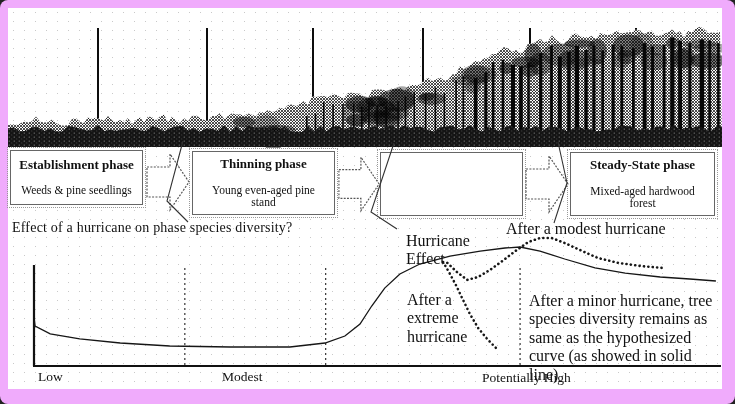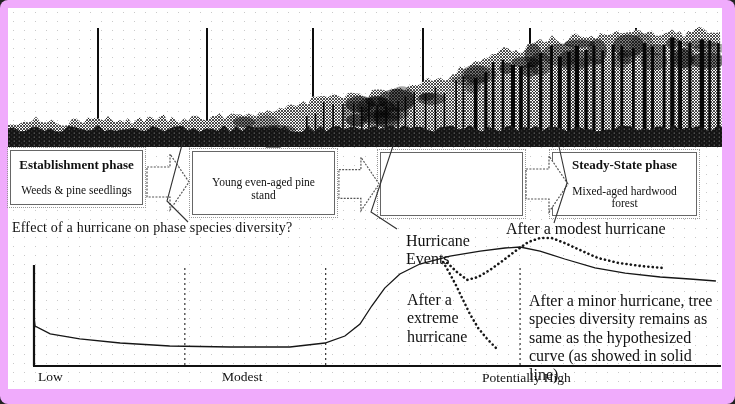--- a/index.html
+++ b/index.html
@@ -149,25 +149,26 @@
         <path d="M0,139 L0,120.5 L6,119.3 L12,123.5 L18,122.8 L24,119.2 L30,119.0 L36,122.9 L42,120.2 L48,123.5 L54,123.5 L60,118.0 L66,118.9 L72,120.5 L78,122.6 L84,122.0 L90,117.0 L96,122.9 L102,121.7 L108,122.8 L114,121.8 L120,121.1 L126,119.8 L132,122.2 L138,123.0 L144,118.0 L150,120.1 L156,123.3 L162,120.2 L168,118.4 L174,117.9 L180,122.5 L186,120.0 L192,123.8 L198,120.6 L204,120.8 L210,122.9 L216,117.6 L222,123.7 L228,118.1 L234,123.2 L240,117.6 L246,119.3 L252,119.6 L258,119.5 L264,122.4 L270,123.5 L276,118.3 L282,123.4 L288,123.8 L294,123.9 L300,118.1 L306,123.6 L312,118.1 L318,123.5 L324,118.7 L330,118.0 L336,121.6 L342,119.1 L348,119.4 L354,122.1 L360,120.5 L366,118.3 L372,121.0 L378,119.1 L384,117.6 L390,121.3 L396,117.6 L402,120.1 L408,118.9 L414,119.1 L420,121.9 L426,123.6 L432,119.3 L438,118.8 L444,117.4 L450,121.3 L456,120.7 L462,117.2 L468,120.9 L474,123.6 L480,119.0 L486,121.1 L492,123.3 L498,118.6 L504,117.8 L510,122.8 L516,119.0 L522,120.9 L528,118.1 L534,123.0 L540,119.3 L546,118.9 L552,119.7 L558,123.0 L564,121.3 L570,118.8 L576,120.7 L582,121.2 L588,123.4 L594,122.6 L600,121.4 L606,122.3 L612,117.4 L618,117.9 L624,118.5 L630,122.2 L636,120.7 L642,121.9 L648,118.7 L654,118.5 L660,121.4 L666,117.0 L672,121.4 L678,119.8 L684,120.0 L690,118.2 L696,120.2 L702,123.5 L708,119.0 L714,118.5 L714,139 Z" fill="#141414"></path>
         <path d="M0,139 L0,120.5 L6,119.3 L12,123.5 L18,122.8 L24,119.2 L30,119.0 L36,122.9 L42,120.2 L48,123.5 L54,123.5 L60,118.0 L66,118.9 L72,120.5 L78,122.6 L84,122.0 L90,117.0 L96,122.9 L102,121.7 L108,122.8 L114,121.8 L120,121.1 L126,119.8 L132,122.2 L138,123.0 L144,118.0 L150,120.1 L156,123.3 L162,120.2 L168,118.4 L174,117.9 L180,122.5 L186,120.0 L192,123.8 L198,120.6 L204,120.8 L210,122.9 L216,117.6 L222,123.7 L228,118.1 L234,123.2 L240,117.6 L246,119.3 L252,119.6 L258,119.5 L264,122.4 L270,123.5 L276,118.3 L282,123.4 L288,123.8 L294,123.9 L300,118.1 L306,123.6 L312,118.1 L318,123.5 L324,118.7 L330,118.0 L336,121.6 L342,119.1 L348,119.4 L354,122.1 L360,120.5 L366,118.3 L372,121.0 L378,119.1 L384,117.6 L390,121.3 L396,117.6 L402,120.1 L408,118.9 L414,119.1 L420,121.9 L426,123.6 L432,119.3 L438,118.8 L444,117.4 L450,121.3 L456,120.7 L462,117.2 L468,120.9 L474,123.6 L480,119.0 L486,121.1 L492,123.3 L498,118.6 L504,117.8 L510,122.8 L516,119.0 L522,120.9 L528,118.1 L534,123.0 L540,119.3 L546,118.9 L552,119.7 L558,123.0 L564,121.3 L570,118.8 L576,120.7 L582,121.2 L588,123.4 L594,122.6 L600,121.4 L606,122.3 L612,117.4 L618,117.9 L624,118.5 L630,122.2 L636,120.7 L642,121.9 L648,118.7 L654,118.5 L660,121.4 L666,117.0 L672,121.4 L678,119.8 L684,120.0 L690,118.2 L696,120.2 L702,123.5 L708,119.0 L714,118.5 L714,139 Z" fill="url(#grain)"></path>
       </g>
   </svg>
 
   <div class="phase-box" style="left:10px;top:150px;width:133px;height:55px;">
     <div class="phase-name">Establishment phase</div>
     <div class="phase-desc">Weeds &amp; pine seedlings</div>
   </div>
   <div class="phase-box" style="left:192px;top:151px;width:143px;height:64px;">
+    <div class="phase-name">Thinning phase</div>
     <div class="phase-desc" style="width:110px">Young even-aged pine stand</div>
   </div>
   <div class="phase-box" style="left:380px;top:152px;width:143px;height:64px;">
   </div>
-  <div class="phase-box" style="left:552px;top:152px;width:145px;height:64px;">
+  <div class="phase-box" style="left:570px;top:152px;width:145px;height:64px;">
     <div class="phase-name">Steady-State phase</div>
     <div class="phase-desc" style="width:110px">Mixed-aged hardwood forest</div>
   </div>
 
   <svg class="arrow-svg" style="left:144px;top:150px" width="48" height="64" viewBox="0 0 46 64">
     <polygon points="2,17 25,17 25,4 44,32 25,60 25,47 2,47" fill="#fff" stroke="#555" stroke-width="1.2" stroke-dasharray="2,1.4"></polygon>
   </svg>
   <svg class="arrow-svg" style="left:337px;top:152px" width="44" height="64" viewBox="0 0 46 64">
     <polygon points="2,17 25,17 25,4 44,32 25,60 25,47 2,47" fill="#fff" stroke="#555" stroke-width="1.2" stroke-dasharray="2,1.4"></polygon>
   </svg>
@@ -188,21 +189,21 @@
       </g>
     <g id="curves">
         <path d="M34.4,320.4 L35.1,326.0 L50.2,333.9 L79.7,338.9 L120.2,343.0 L169.7,346.0 L230.2,347.0 L289.9,347.0 L325.0,343.0 L344.9,336.0 L360.0,324.0 L371.7,306.0 L384.7,288.1 L399.9,274.0 L419.8,264.0 L450.0,256.1 L480.2,251.1 L505.0,248.0 L520.1,247.0 L540.0,251.1 L564.7,259.0 L595.0,267.9 L625.2,273.1 L660.2,277.0 L689.8,279.0 L715.9,281.0" fill="none" stroke="#161616" stroke-width="1.3"></path>
         <path d="M447.3,262.9 L456.9,272.0 L467.2,279.9 L478.2,277.0 L489.9,270.0 L502.2,261.1 L515.3,251.1 L528.3,242.0 L540.0,238.0 L551.7,238.0 L564.7,243.0 L579.9,250.0 L597.7,257.9 L618.3,262.9 L640.3,266.0 L662.3,267.9" fill="none" stroke="#161616" stroke-width="2.6" stroke-dasharray="0.1 4.3" stroke-linecap="round"></path>
         <path d="M443.1,262.0 L450.0,274.0 L456.9,287.0 L463.1,300.1 L469.9,314.0 L478.2,328.0 L487.1,338.9 L496.0,348.0" fill="none" stroke="#161616" stroke-width="2.6" stroke-dasharray="0.1 4.3" stroke-linecap="round"></path>
       </g>
   </svg>
 
   <div class="txt question" style="left:12px;top:220px;width:330px;">Effect of a hurricane on phase species diversity?</div>
 
-  <div class="txt ann" style="left:406px;top:232px;width:68px;">Hurricane Events</div>
+  <div class="txt ann" style="left:406px;top:232px;width:68px;">Hurricane Effect</div>
   <div class="txt ann" style="left:506px;top:220px;width:160px;">After a modest hurricane</div>
   <div class="txt ann" style="left:407px;top:291px;width:62px;">After a extreme hurricane</div>
   <div class="txt ann" style="left:529px;top:292px;width:188px;">After a minor hurricane, tree species diversity remains as same as the hypothesized curve (as showed in solid line)</div>
 
   <div class="txt xlab" style="left:38px;top:369px;">Low</div>
   <div class="txt xlab" style="left:222px;top:369px;">Modest</div>
   <div class="txt xlab" style="left:482px;top:370px;">Potentially High</div>
 </div>
 
 </body></html>

